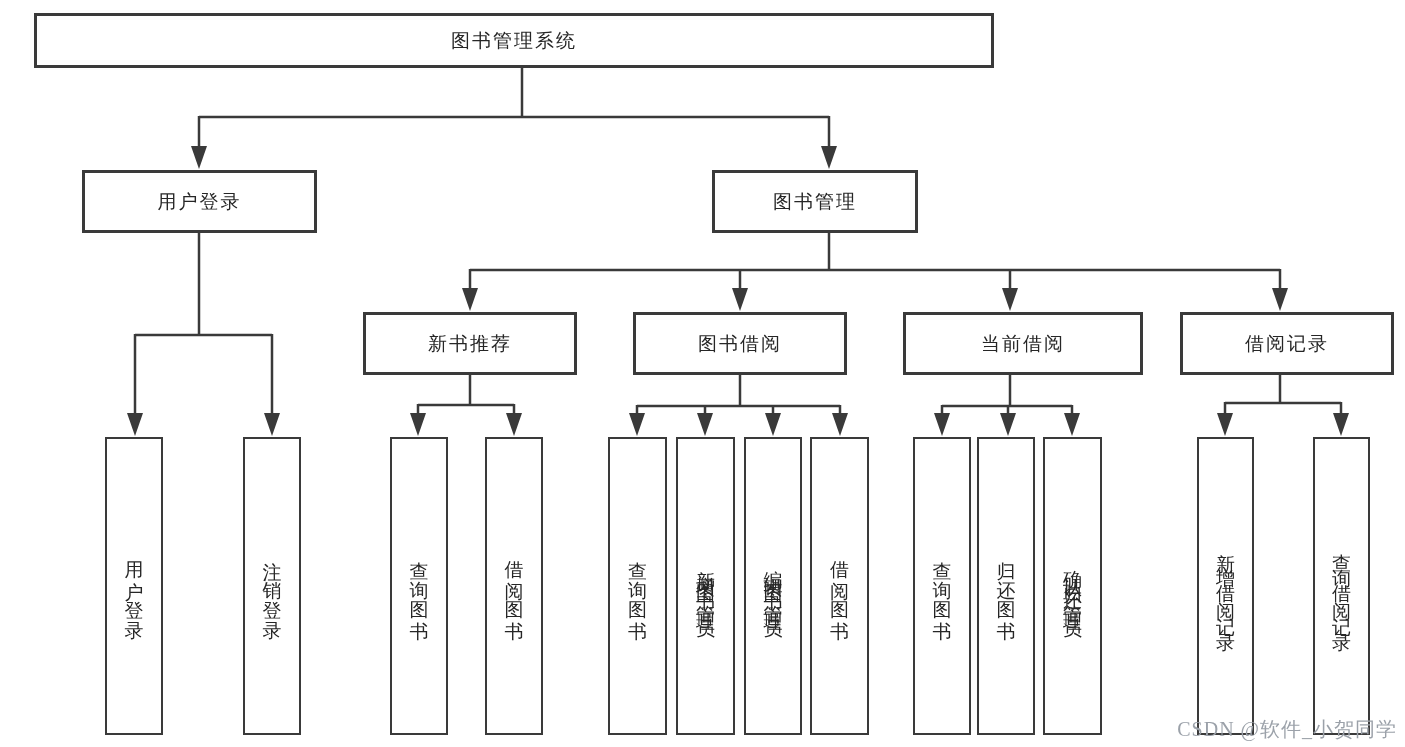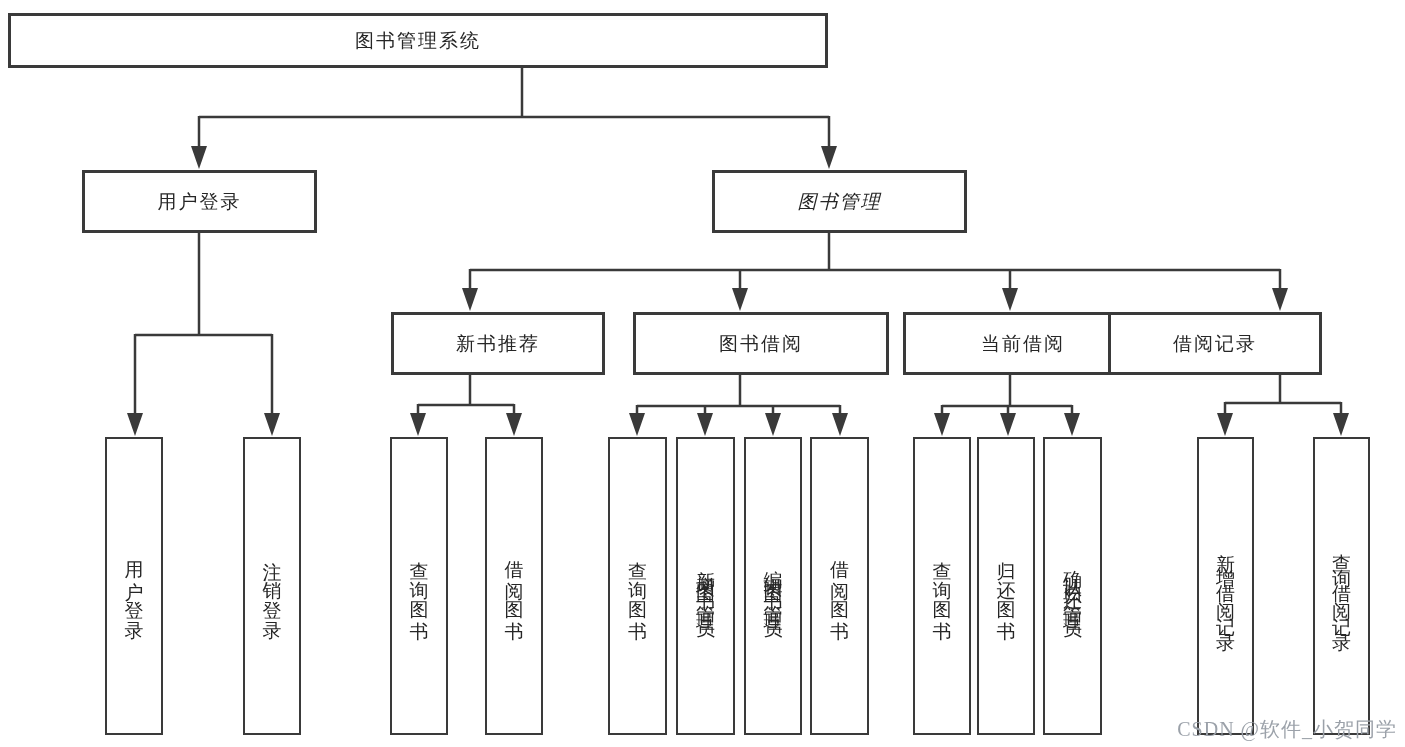--- a/index.html
+++ b/index.html
@@ -123,29 +123,29 @@
       <path d="M765 413 h16 L773 436 z"></path>
       <path d="M832 413 h16 L840 436 z"></path>
       <path d="M934 413 h16 L942 436 z"></path>
       <path d="M1000 413 h16 L1008 436 z"></path>
       <path d="M1064 413 h16 L1072 436 z"></path>
       <path d="M1217 413 h16 L1225 436 z"></path>
       <path d="M1333 413 h16 L1341 436 z"></path>
     </g>
   </svg>
 
-  <div class="box" style="left:8px; top:13px; width:820px; height:55px;">图书管理系统</div>
+  <div class="box" style="left:34px; top:13px; width:960px; height:55px;">图书管理系统</div>
 
   <div class="box" style="left:82px; top:170px; width:235px; height:63px;">用户登录</div>
-  <div class="box" style="left:712px; top:170px; width:255px; height:63px;font-style:italic;">图书管理</div>
+  <div class="box" style="left:712px; top:170px; width:206px; height:63px;">图书管理</div>
 
-  <div class="box" style="left:363px; top:312px; width:214px; height:63px;margin-left:28px;">新书推荐</div>
-  <div class="box" style="left:633px; top:312px; width:256px; height:63px;">图书借阅</div>
+  <div class="box" style="left:363px; top:312px; width:214px; height:63px;">新书推荐</div>
+  <div class="box" style="left:633px; top:312px; width:214px; height:63px;">图书借阅</div>
   <div class="box" style="left:903px; top:312px; width:240px; height:63px;">当前借阅</div>
-  <div class="box" style="left:1108px; top:312px; width:214px; height:63px;">借阅记录</div>
+  <div class="box" style="left:1180px; top:312px; width:214px; height:63px;">借阅记录</div>
 
   <div class="box leaf" style="left:105px; top:437px; width:58px; height:298px;">
     <span class="sp-wide">用户登录</span>
   </div>
   <div class="box leaf" style="left:243px; top:437px; width:58px; height:298px;">
     <span class="sp-wide">注销登录</span>
   </div>
 
   <div class="box leaf" style="left:390px; top:437px; width:58px; height:298px;">
     <span class="sp-wide">查询图书</span>

